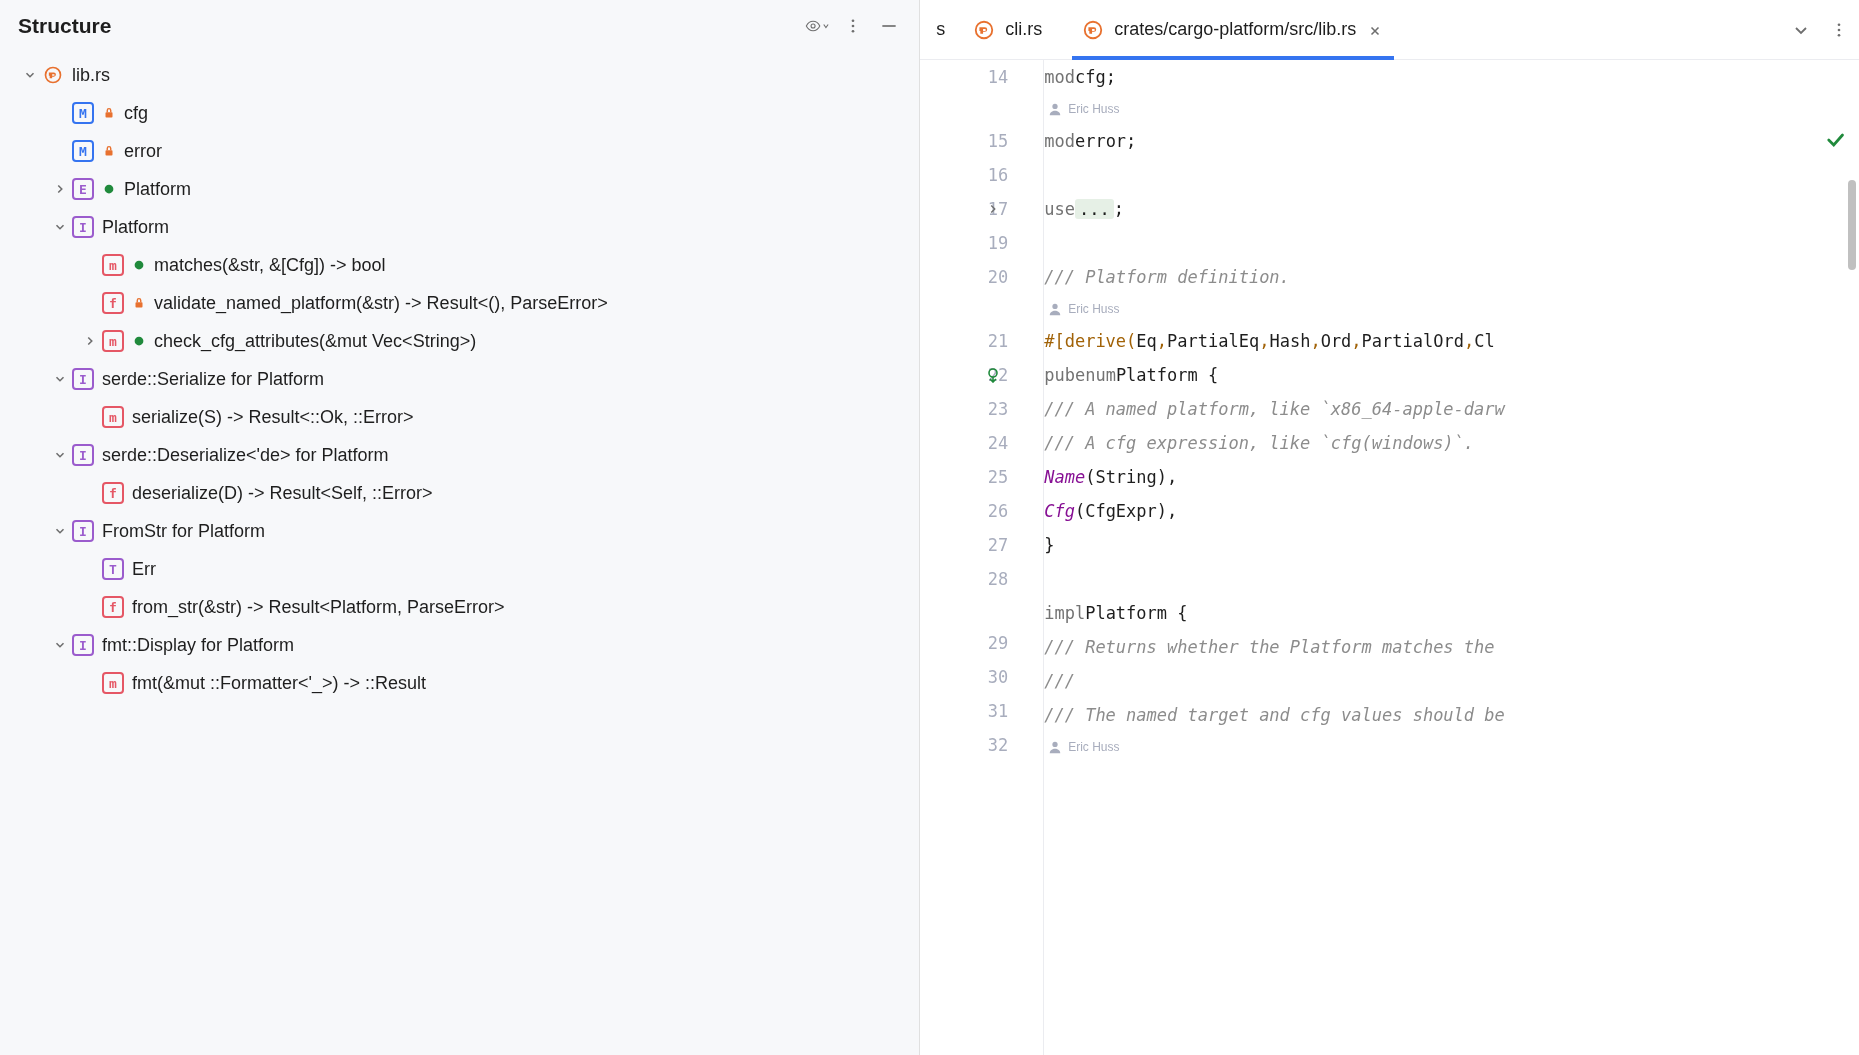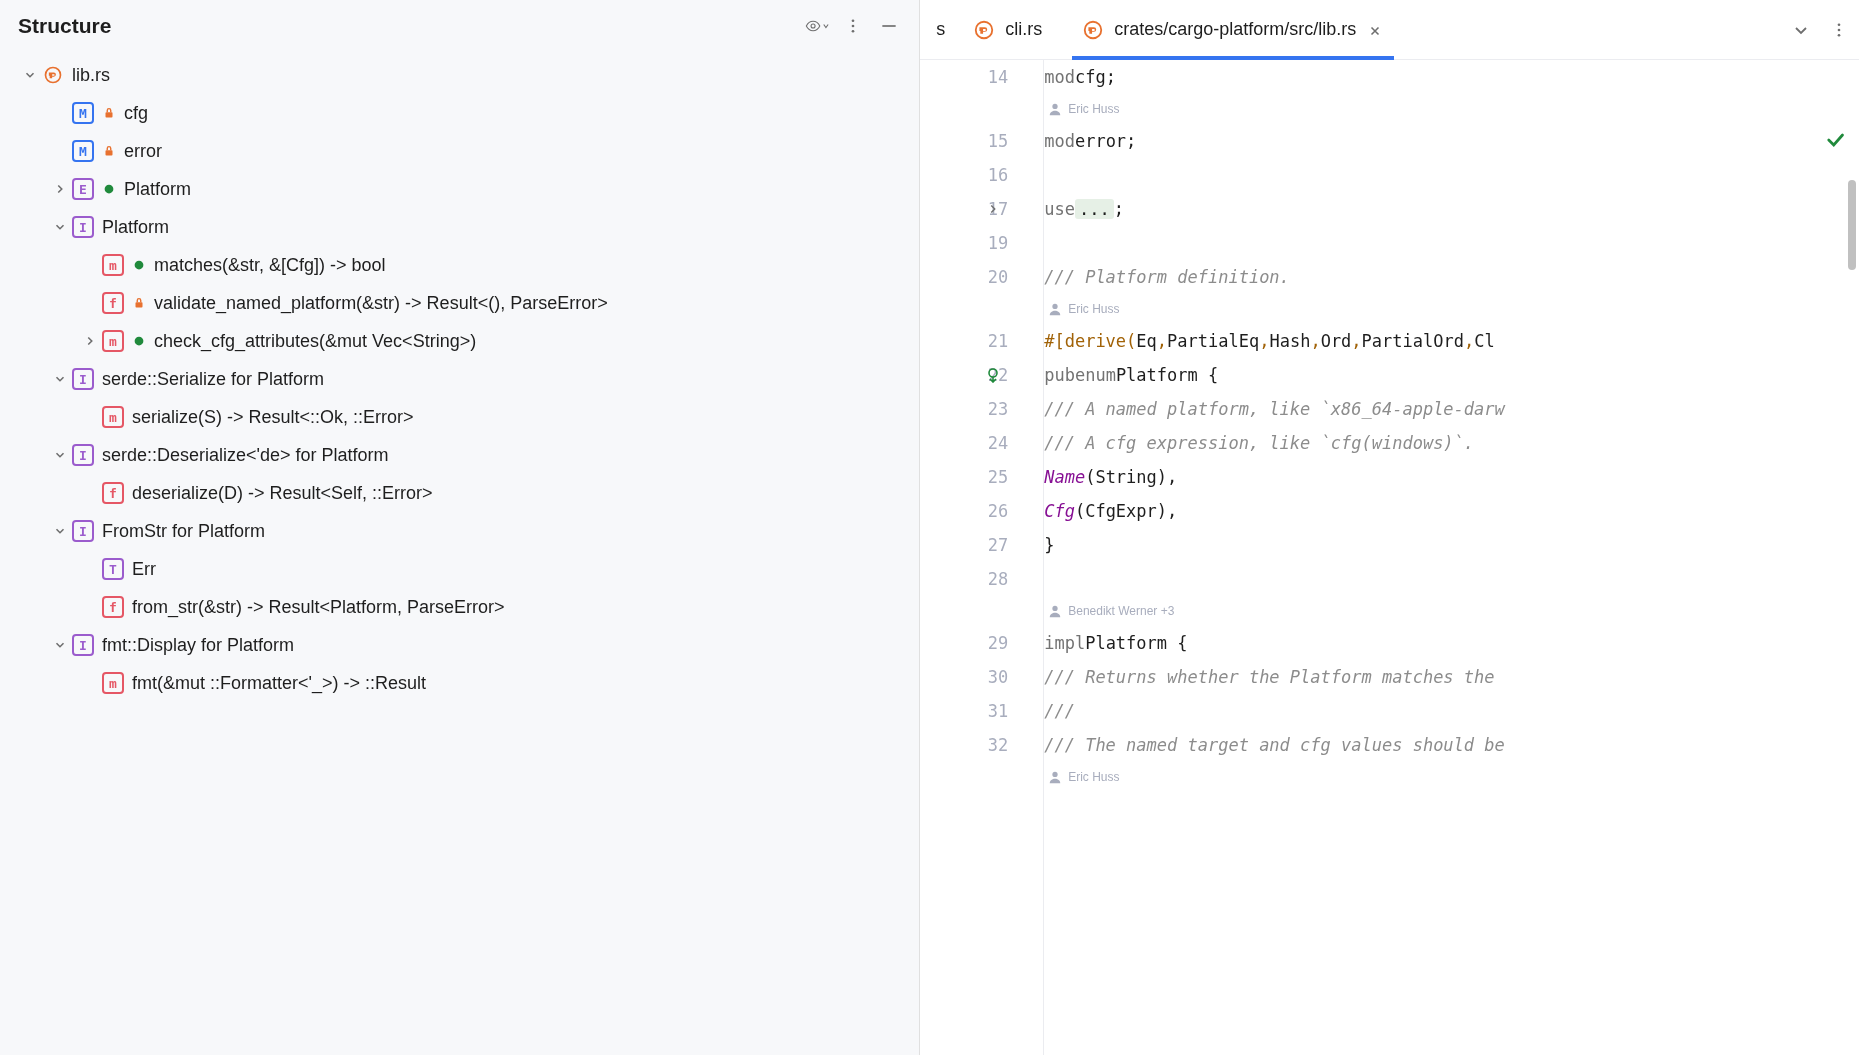--- a/index.html
+++ b/index.html
@@ -550,27 +550,20 @@
           </div>
           <div class="line">
             <span>    </span>
             <span class="tok-fn">Cfg</span>
             <span>(CfgExpr),</span>
           </div>
           <div class="line">
             <span>}</span>
           </div>
           <div class="line"></div>
-          <div class="author-line">
-            <svg class="person-icon" viewBox="0 0 16 16" fill="currentColor">
-              <circle cx="8" cy="5" r="3"></circle>
-              <path d="M2 15c0-3 3-5 6-5s6 2 6 5"></path>
-            </svg>
-            <span>Benedikt Werner +3</span>
-          </div>
           <div class="line">
             <span class="tok-kw">impl</span>
             <span> Platform {</span>
           </div>
           <div class="line">
             <span>    </span>
             <span class="tok-comment">/// Returns whether the Platform matches the</span>
           </div>
           <div class="line">
             <span>    </span>

